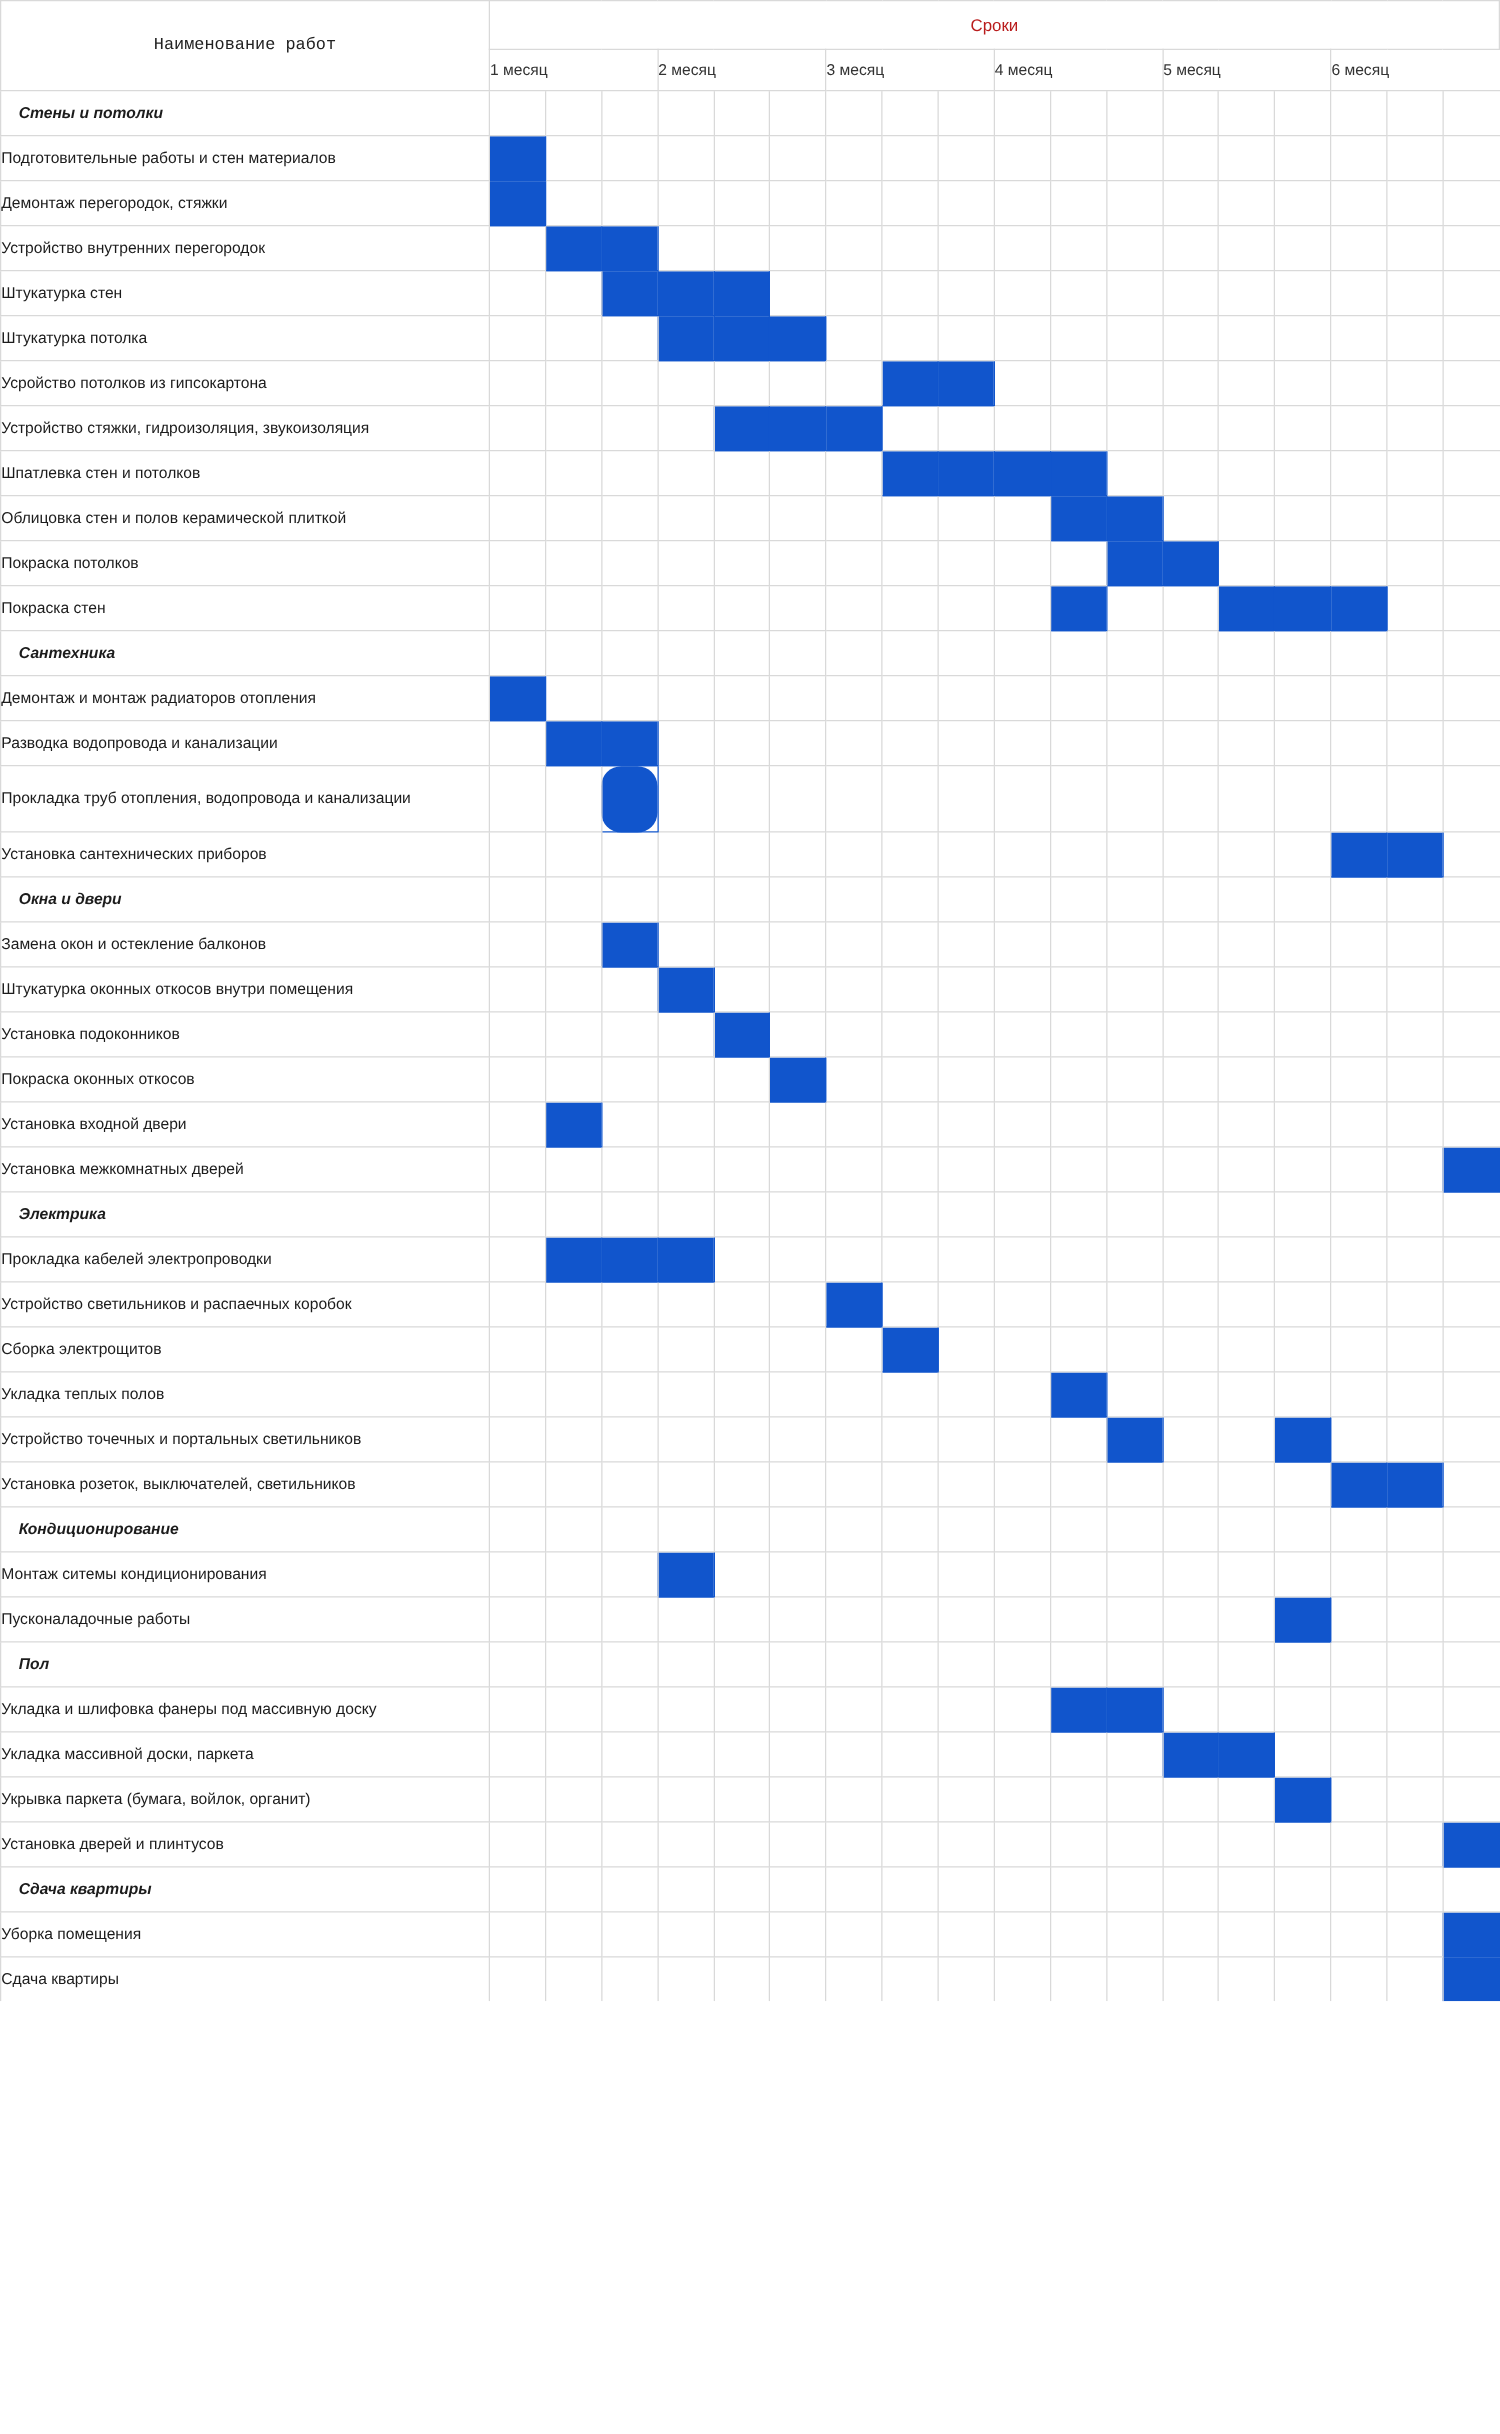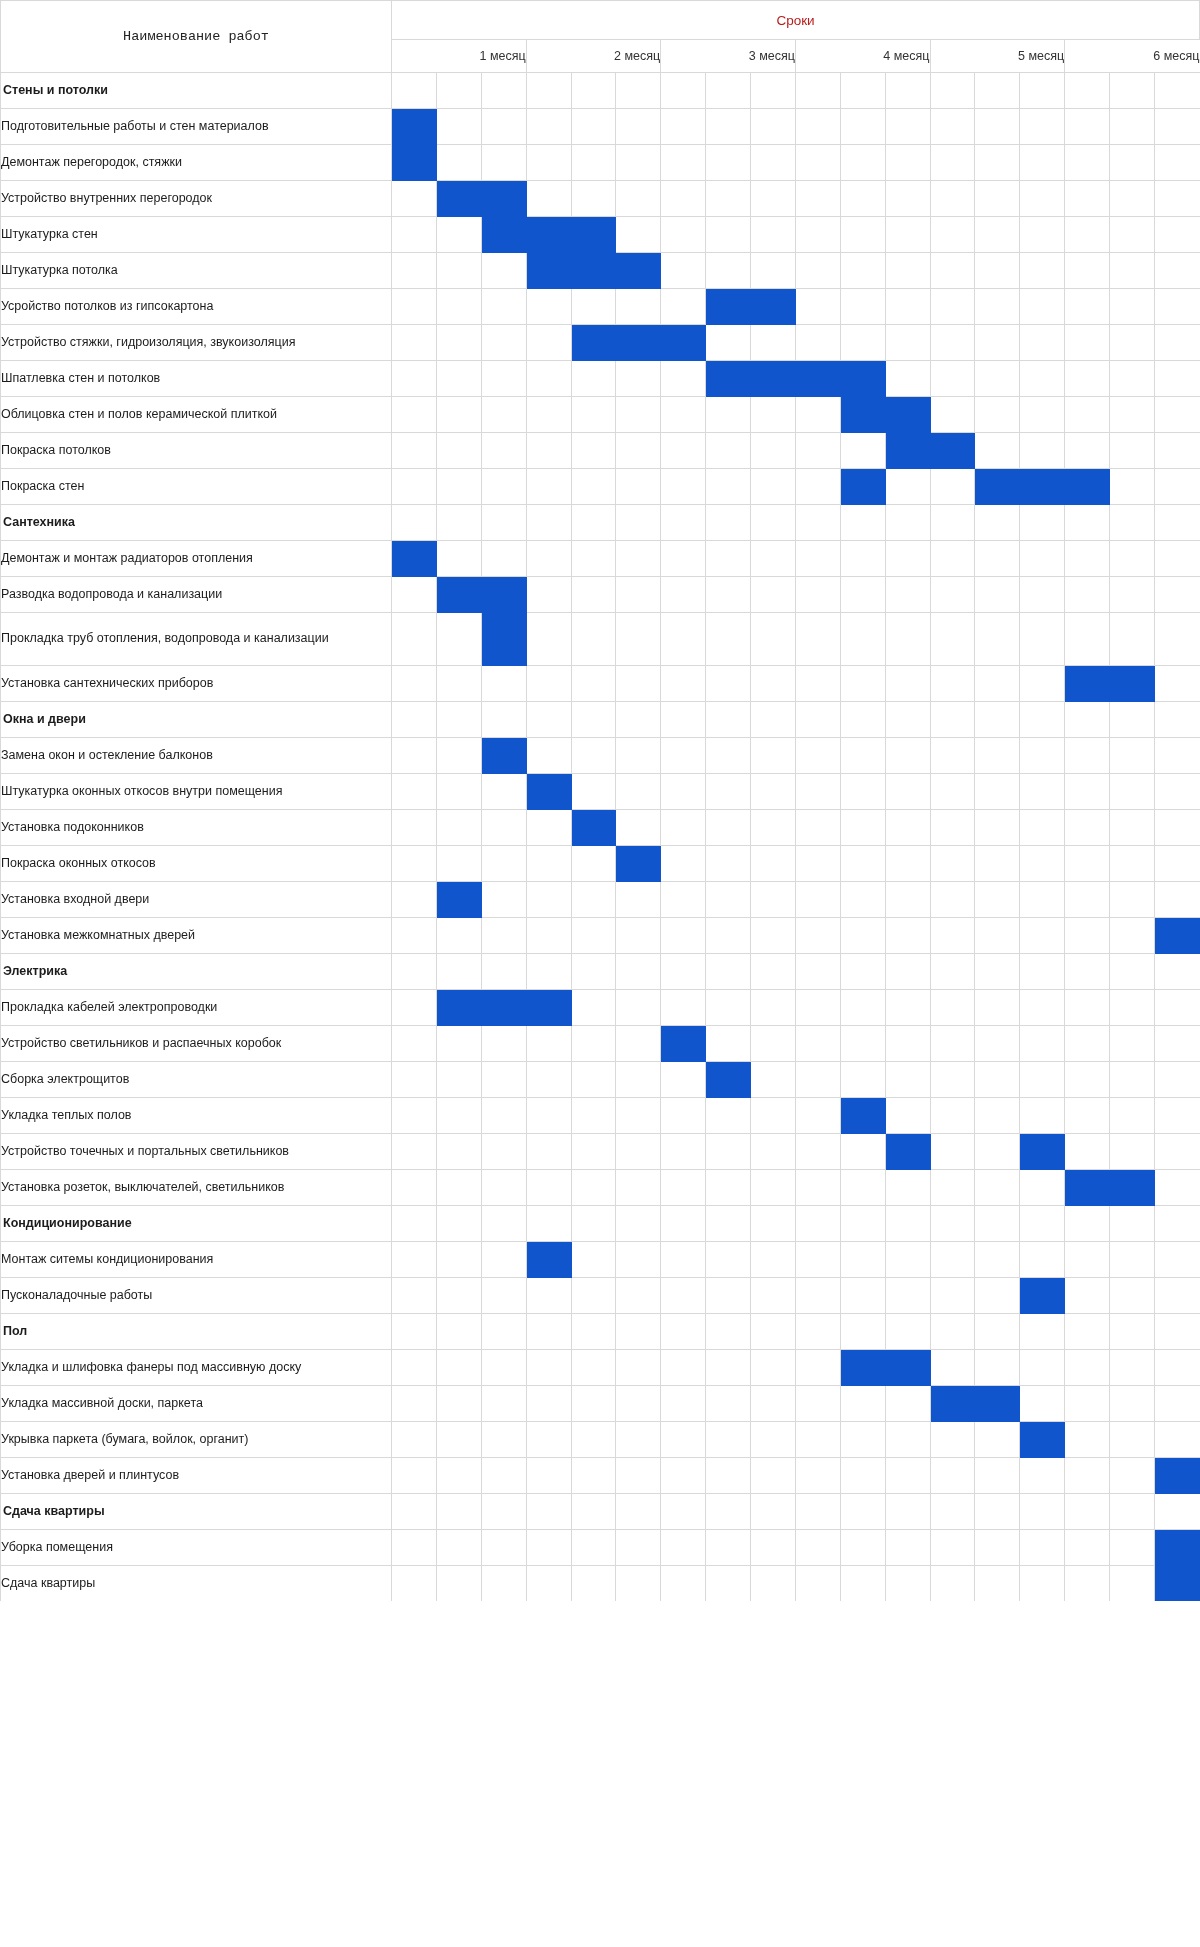--- a/index.html
+++ b/index.html
@@ -42,57 +42,58 @@
     color: #b91c1c;
     text-align: center;
     vertical-align: middle;
     border-top: none;
     border-right: none;
   }
   th.hdr-month {
     height: 32px;
     font-size: 12.5px;
     color: #333;
-    text-align: right;
+    text-align: left;
     vertical-align: middle;
   }
   th.hdr-month.last {
     border-right: none;
   }
   
   td.task-name {
     height: 35px;
     font-size: 12.5px;
     color: #1c1c1c;
     padding: 4px 10px 4px 18px;
     vertical-align: middle;
     line-height: 1.25;
     border-left: none;
   }
   td.task-name.group {
     font-weight: bold;
-    padding-left: 2px;
+    padding-left: 14px;
+    font-style: italic;
   }
   tr.group-row td.cell,
   tr.group-row td.spacer-cell {
     border-left-color: #d9d9d9;
   }
   td.cell {
     width: 32.5px;
     height: 35px;
   }
   td.cell.last {
     border-right: none;
   }
   td.cell.filled {
     background: #1155cc;
     border-color: #1155cc;
   }
   .taller { height: 52px; }
-  .taller td { height: 52px; }
+  .taller td { height: 52px; border-radius: 16px; }
   tr:last-child td { border-bottom: none; }
 </style>
 </head>
 <body>
 
 <div id="gantt-wrap">
   <table class="gantt">
     <thead>
       <tr>
         <th class="hdr-name" rowspan="2" style="width:390px;font-family:Liberation Mono, monospace;">Наименование работ</th>

